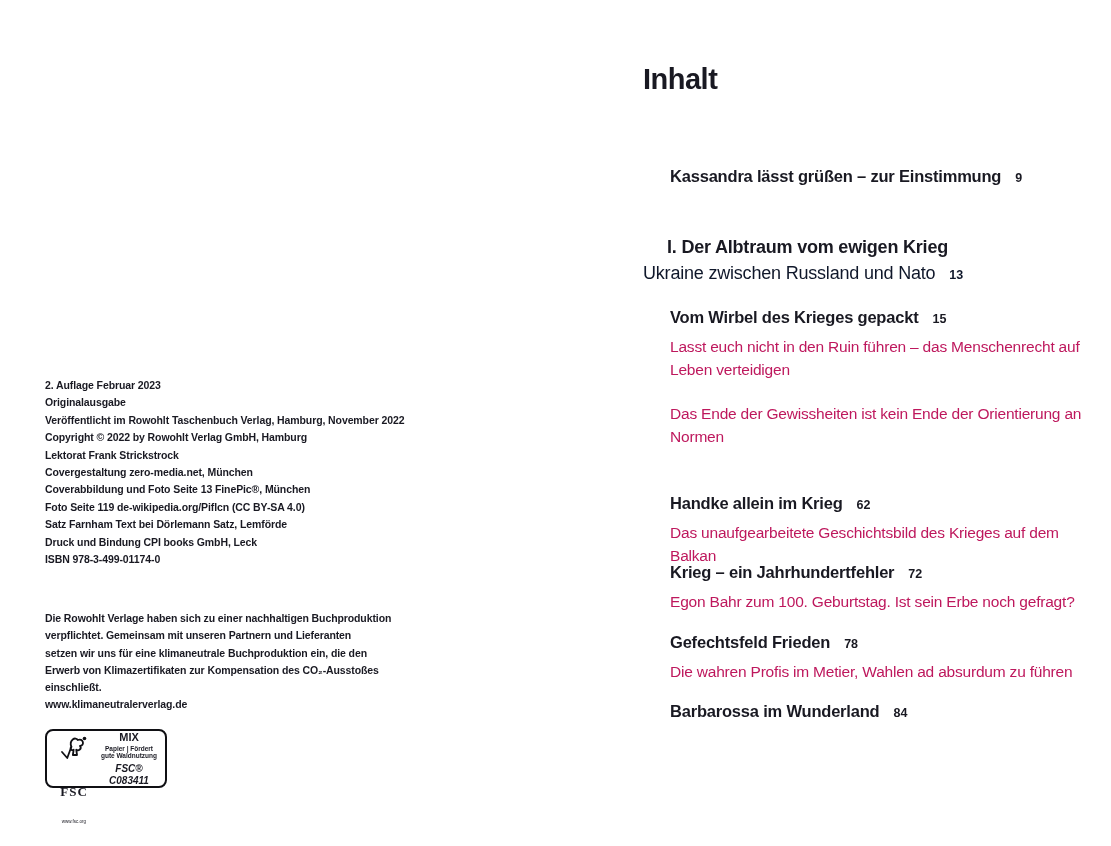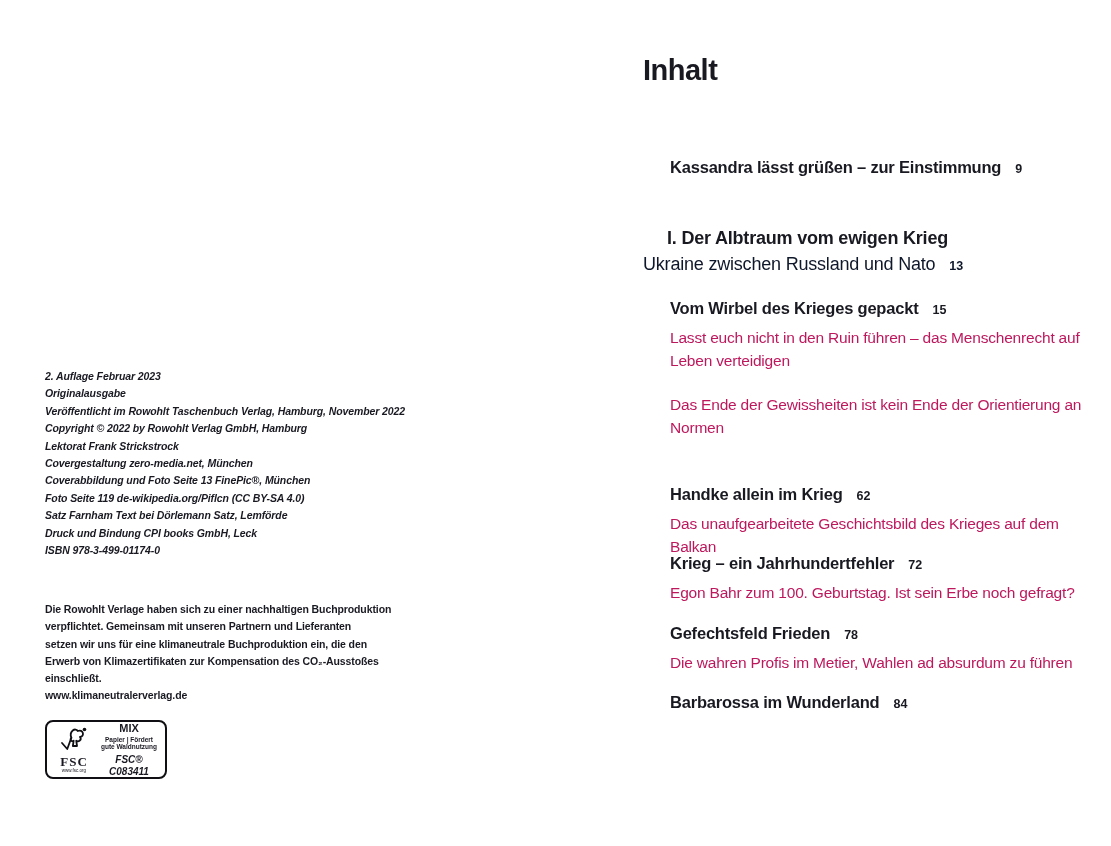--- a/index.html
+++ b/index.html
@@ -4,53 +4,52 @@
 <style>
   * { margin: 0; padding: 0; box-sizing: border-box; }
   html, body {
     width: 1111px; height: 846px;
     background: #ffffff;
     font-family: "Liberation Sans", sans-serif;
     color: #191922;
     overflow: hidden;
   }
   .spread { position: relative; width: 1111px; height: 846px; }
-  .page { position: absolute; top: 8px; height: 707px; }
+  .page { position: absolute; top: 17px; height: 707px; }
   .page-left  { left: 0;   width: 555px; }
   .page-right { left: 555px; width: 556px; }
 
   
   .imprint {
     position: absolute; left: 45px; top: 360px;
     font-size: 10.5px; font-weight: 600;
     letter-spacing: -0.1px;
     line-height: 17.4px;
     white-space: pre-line;
-    font-style: italic;
   }
   .sustain {
     position: absolute; left: 45px; top: 593px;
     font-size: 10.5px; font-weight: 600;
     letter-spacing: -0.1px;
     line-height: 17.3px;
     white-space: pre-line;
     max-width: 380px;
   }
   .fsc-box {
     position: absolute; left: 45px; top: 712px;
     width: 122px; height: 59px;
     border: 2px solid #101014;
     border-radius: 8px;
     display: flex; align-items: stretch;
     background: #fff;
     padding: 3px 4px;
   }
   .fsc-left {
     width: 46px; display: flex; flex-direction: column;
-    align-items: center; justify-content: flex-start;
+    align-items: center; justify-content: flex-start; gap: 21px;
   }
   .fsc-left svg { width: 32px; height: 30px; display: block; }
   .fsc-acronym {
     font-family: "Liberation Serif", serif;
     font-size: 13px; font-weight: 700; letter-spacing: 1px;
     line-height: 12px; margin-top: 1px;
   }
   .fsc-url { font-size: 4.5px; line-height: 6px; font-weight: 400; }
   .fsc-right {
     flex: 1; display: flex; flex-direction: column;

